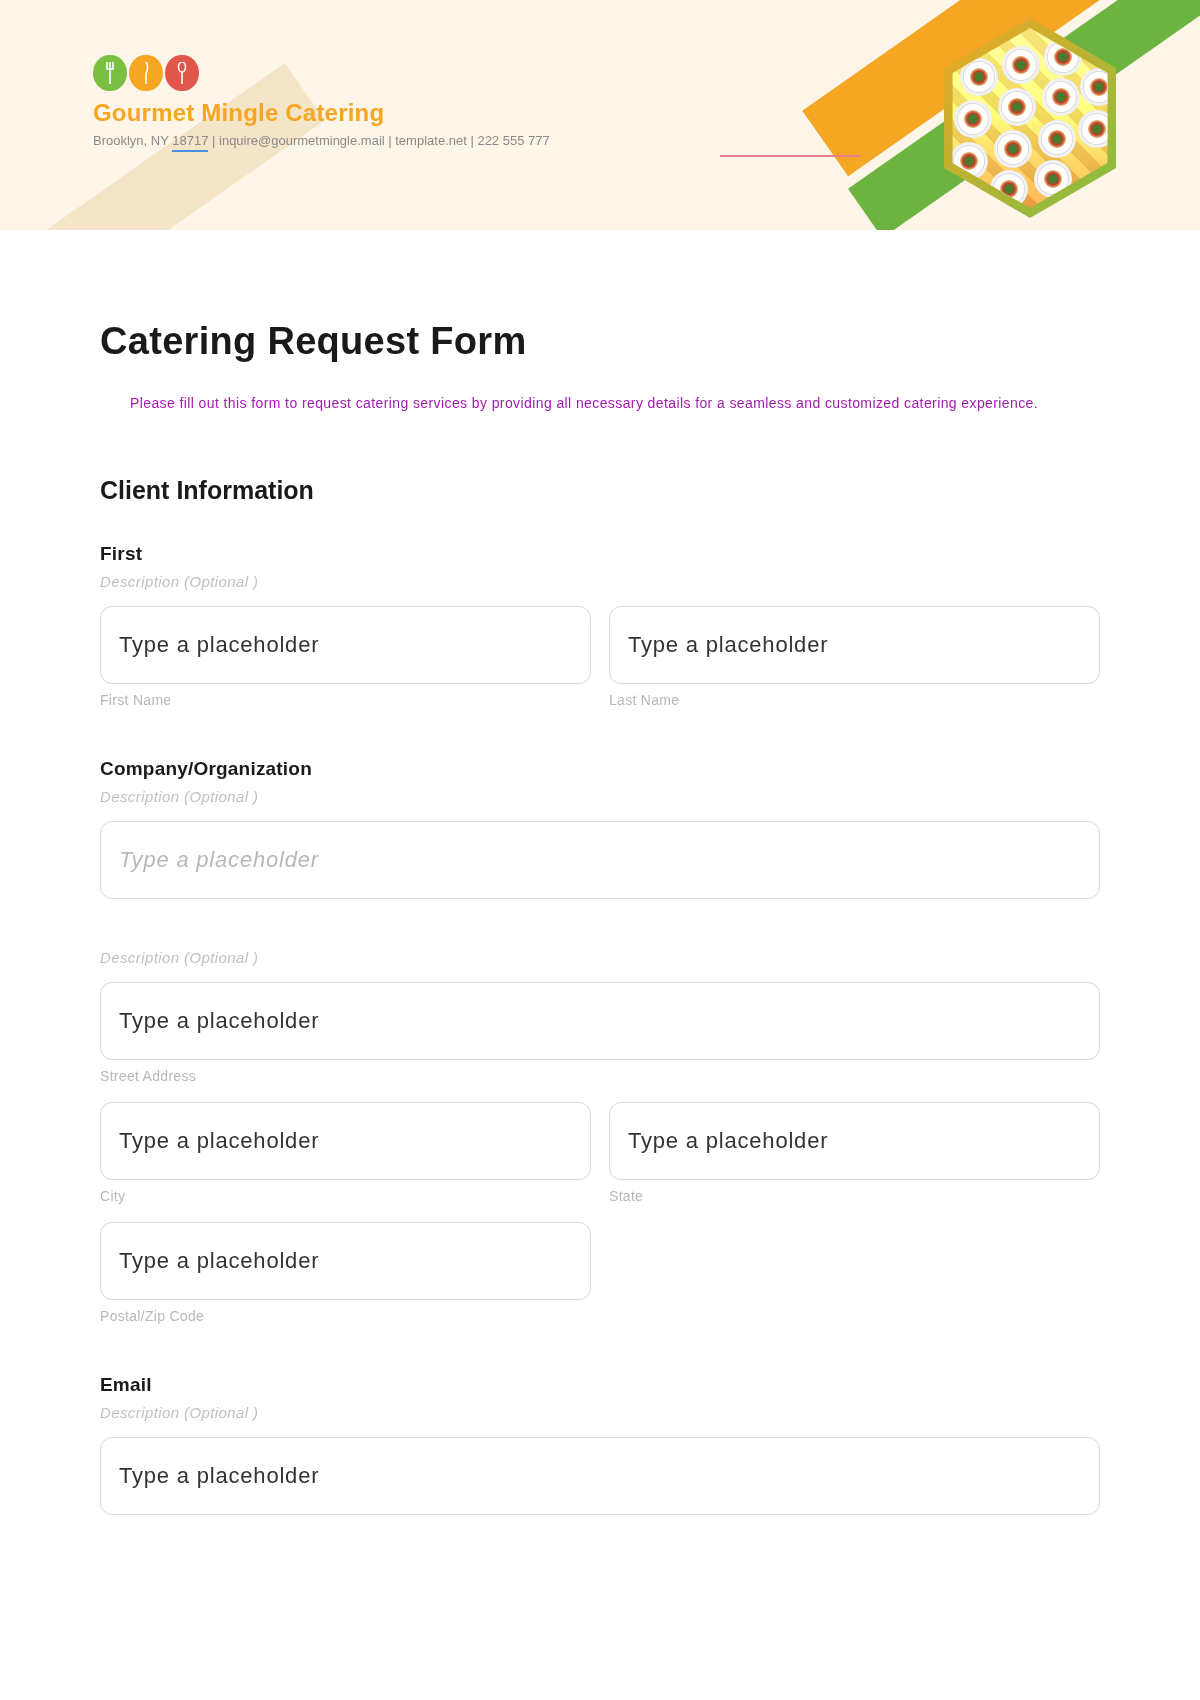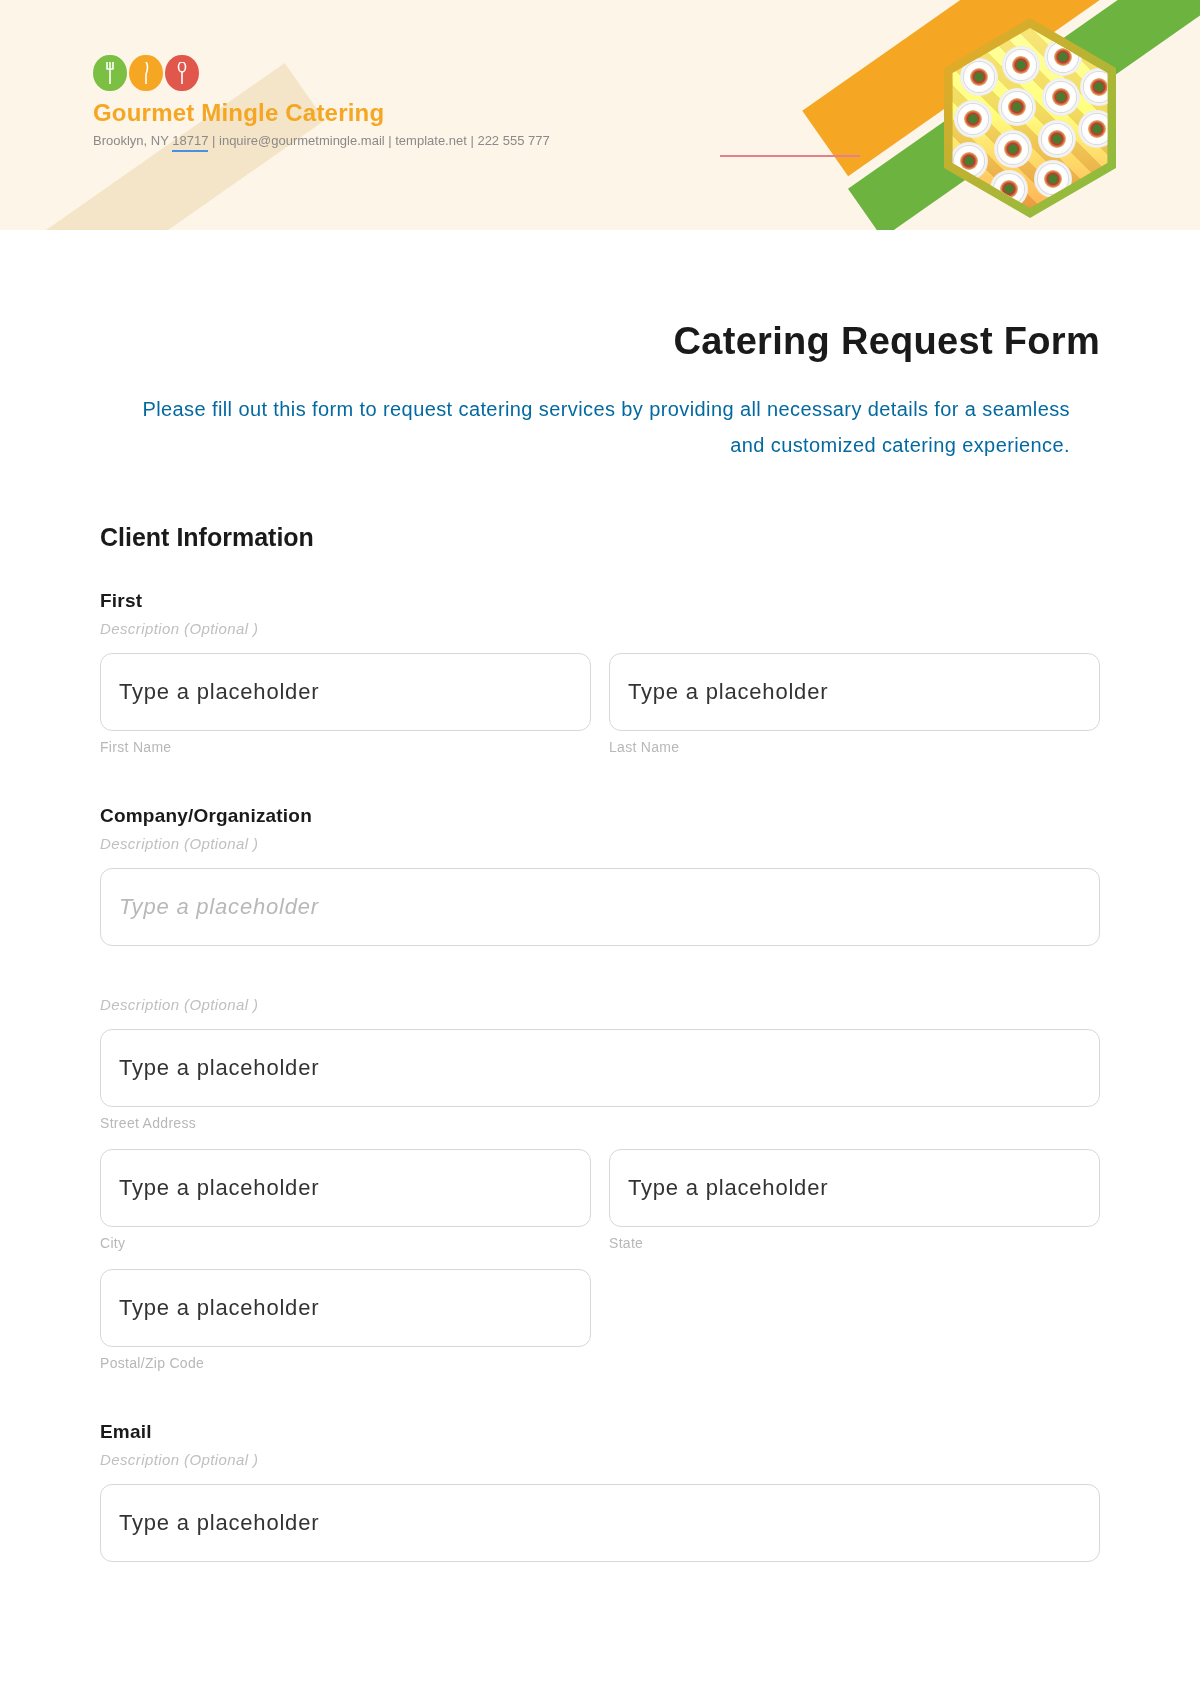--- a/index.html
+++ b/index.html
@@ -111,31 +111,31 @@
     .brand-sub {
       color: #8a8a8a;
       font-size: 13px;
       margin-top: 6px;
     }
     .brand-sub .u1 { border-bottom: 2px solid #4a90e2; padding-bottom: 2px;}
     .content {
       padding: 90px 100px 0 100px;
     }
     .page-title {
-      text-align: right;
+      text-align: left;
       font-size: 38px;
       font-weight: 700;
       color: #1a1a1a;
       letter-spacing: 0.3px;
       margin-bottom: 28px;
     }
     .intro {
-      text-align: right;
-      color: #0369a1;
-      font-size: 20px;
+      text-align: left;
+      color: #a21caf;
+      font-size: 14px;
       line-height: 1.8;
       margin: 0 30px 60px 30px;
       letter-spacing: 0.4px;
     }
     .section-title {
       font-size: 25px;
       font-weight: 700;
       color: #1a1a1a;
       margin-bottom: 38px;
     }

